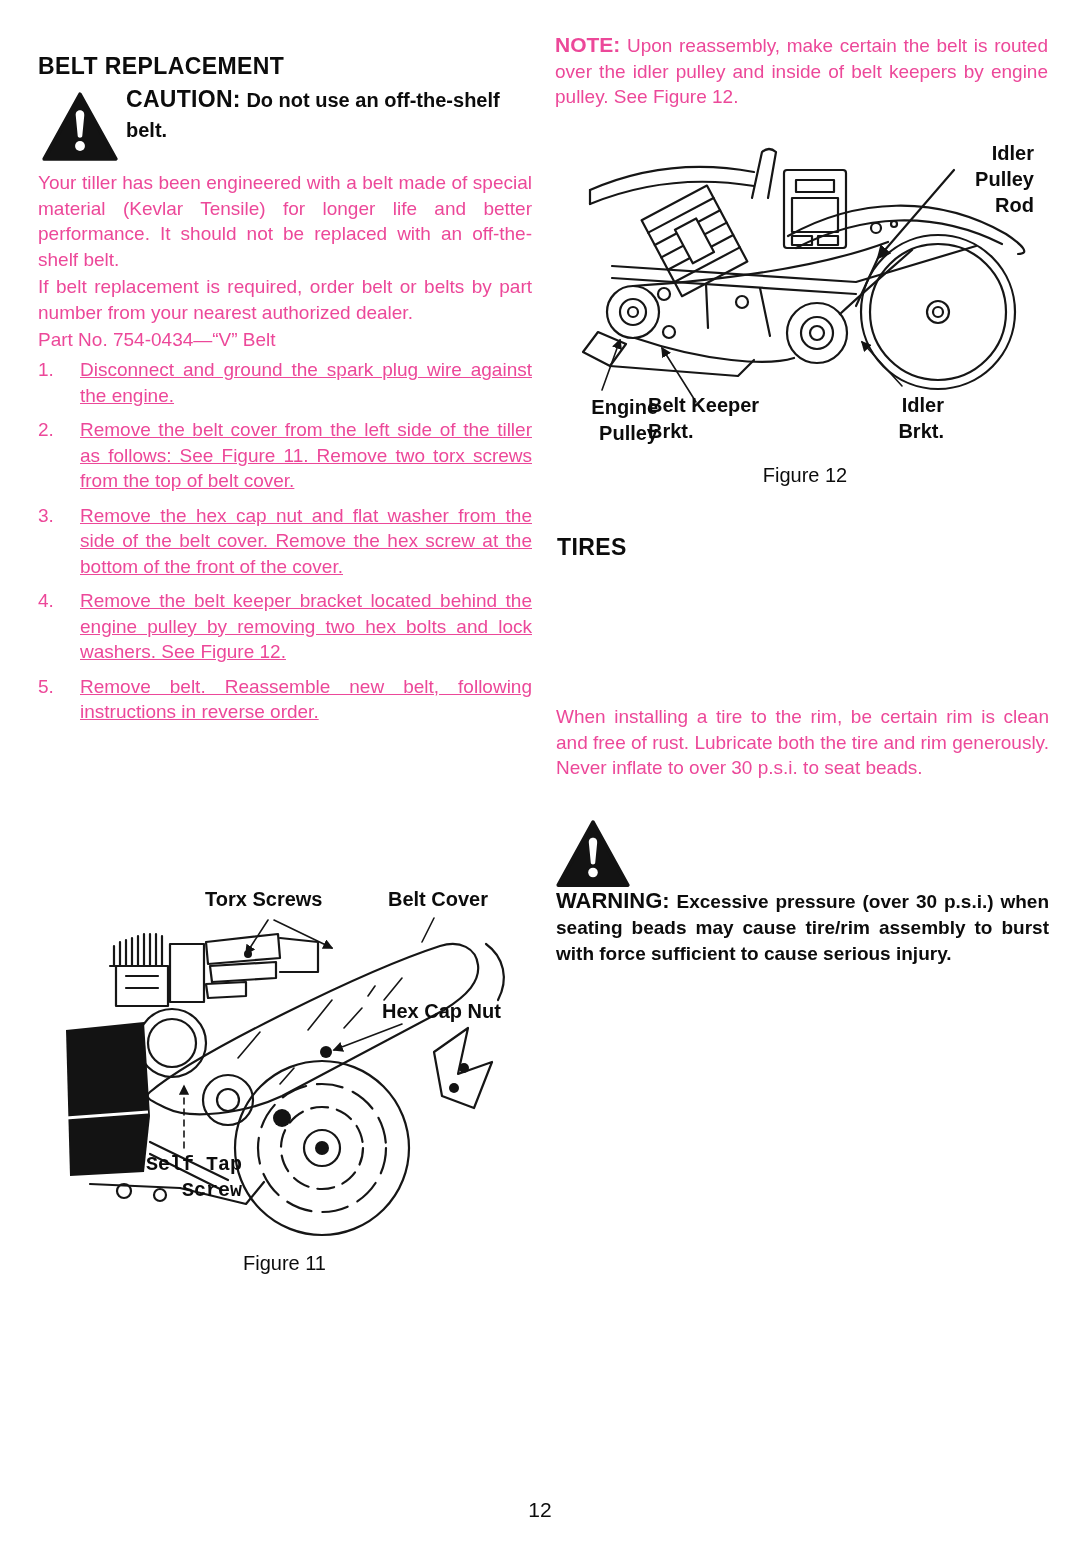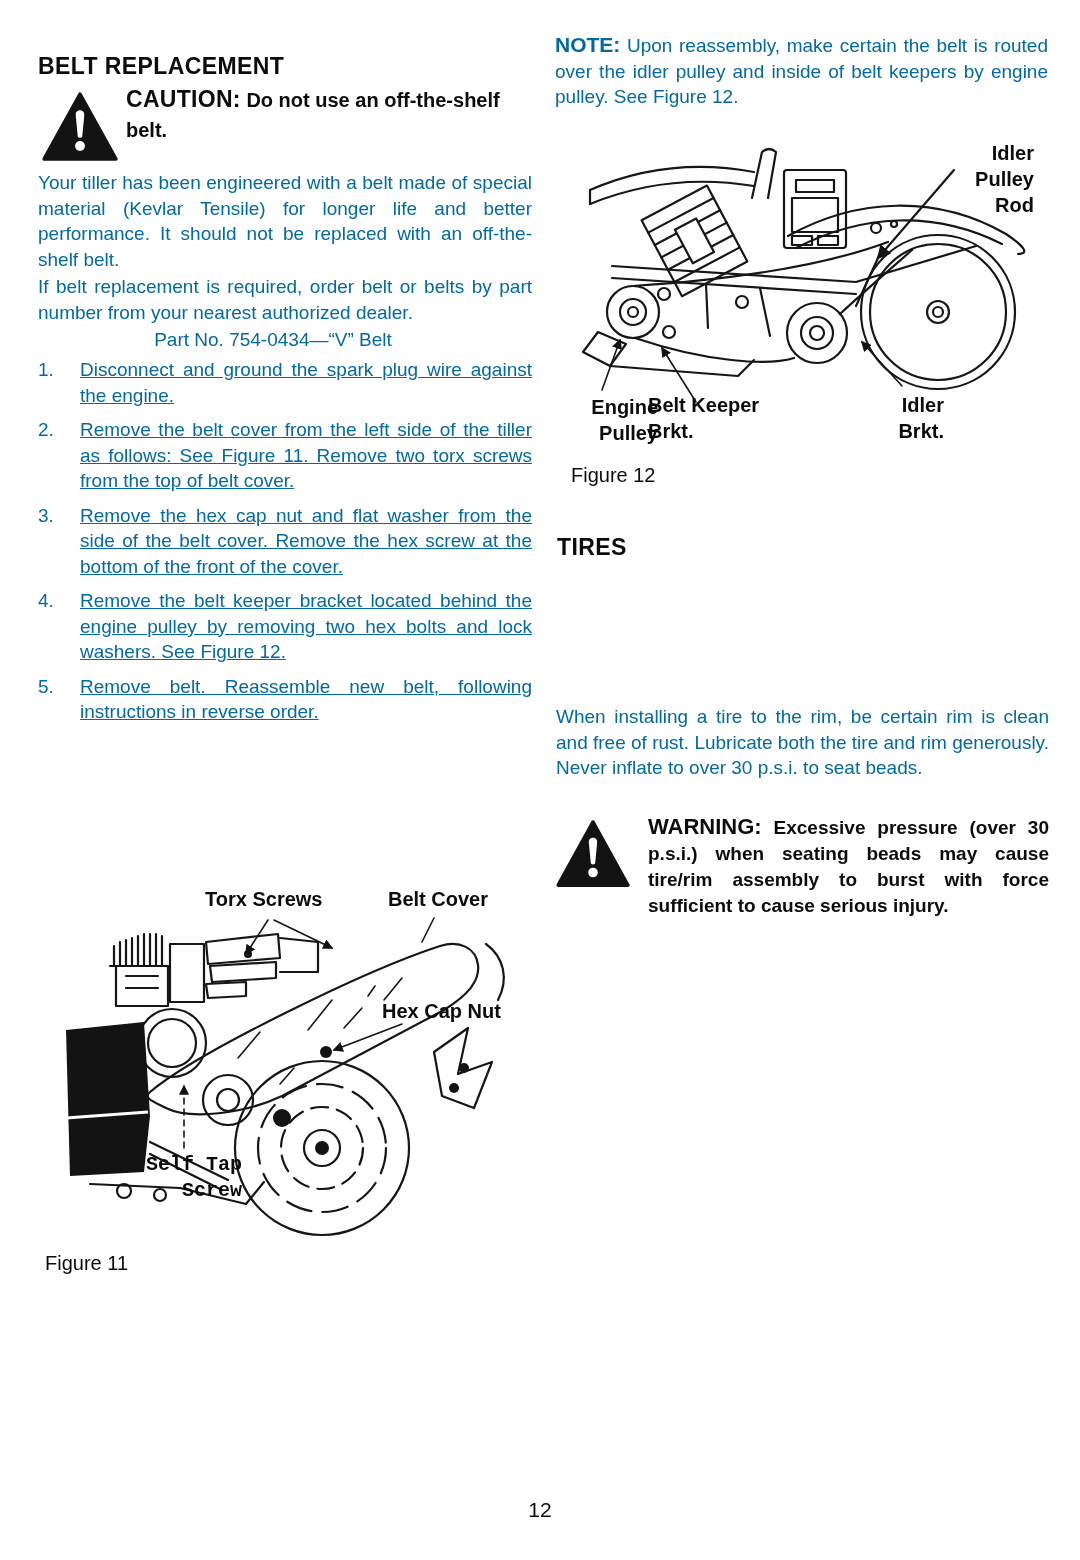--- a/index.html
+++ b/index.html
@@ -2,33 +2,33 @@
 <html><head>
 <meta charset="utf-8">
 <style>
   html,body { margin:0; padding:0; background:#e8e8e8; }
   .page {
     position:relative; width:1080px; height:1560px; margin:0 auto;
     background:#ffffff; color:#0c0c0c; overflow:hidden;
     font-family:"Liberation Sans", sans-serif;
   }
   .abs { position:absolute; }
-  .body { font-size:19px; line-height:25.5px; color:#0369a1; }
+  .body { font-size:19px; line-height:25.5px; color:#ec4899; }
   .j { text-align:justify; }
   .h-title { font-size:23px; font-weight:bold; letter-spacing:0.4px;margin-top:20px; }
   .inline-label { font-weight:bold; font-size:21px; }
   .caution-text { font-weight:bold; font-size:20px; line-height:30px; }
   .caution-label { font-size:23px; letter-spacing:0.3px; }
   .warn-text { font-weight:bold; font-size:19px; line-height:26px; }
   .warn-label { font-size:22px; }
   .steps .step { display:flex; margin-bottom:9px; }
   .steps .num { flex:none; width:42px; }
   .steps .txt { flex:1; text-align:justify;text-decoration:underline; }
   .fig-label { position:absolute; font-weight:bold; font-size:20px; line-height:26px;text-align:right; }
-  .fig-caption { position:absolute; left:15px; right:0; text-align:left; font-size:20px; }
+  .fig-caption { position:absolute; left:4px; right:0; text-align:center; font-size:20px; }
   .tri-icon { display:block; }
   svg.art { position:absolute; inset:0; width:100%; height:100%; }
   .ln { fill:none; stroke:#161616; stroke-width:2.2; stroke-linecap:round; stroke-linejoin:round; }
   .ln-thin { fill:none; stroke:#161616; stroke-width:1.6; stroke-linecap:round; }
   .fill-dark { fill:#131313; stroke:none; }
   .pageno { position:absolute; left:0; right:0; text-align:center; font-size:21px; }
 </style>
 </head>
 <body>
 
@@ -47,21 +47,21 @@
     <div class="caution-text" style="flex:1;">
       <span class="caution-label">CAUTION:</span>
       <span>Do not use an off-the-shelf belt.</span>
     </div>
   </div>
 
   <div class="abs body j" style="left:38px; top:170px; width:494px;">Your tiller has been engineered with a belt made of special material (Kevlar Tensile) for longer life and better performance. It should not be replaced with an off-the-shelf belt.</div>
 
   <div class="abs body j" style="left:38px; top:274px; width:494px;">If belt replacement is required, order belt or belts by part number from your nearest authorized dealer.</div>
 
-  <div class="abs body" style="left:26px; top:327px; width:494px;text-align:center;">Part No. 754-0434—“V” Belt</div>
+  <div class="abs body" style="left:38px; top:327px; width:494px;">Part No. 754-0434—“V” Belt</div>
 
   <div class="abs body steps" style="left:38px; top:357px; width:494px;">
     <div class="step">
       <div class="num">1.</div>
       <div class="txt">Disconnect and ground the spark plug wire against the engine.</div>
     </div>
     <div class="step">
       <div class="num">2.</div>
       <div class="txt">Remove the belt cover from the left side of the tiller as follows: See Figure 11. Remove two torx screws from the top of belt cover.</div>
     </div>
@@ -232,21 +232,21 @@
     <div class="fig-label" style="left:92px; top:256px; width:136px; text-align:left;">Belt Keeper Brkt.</div>
     <div class="fig-label" style="left:318px; top:256px; width:70px;">Idler Brkt.</div>
     <div class="fig-caption" style="top:328px;">Figure 12</div>
   </div>
 
   <div class="abs h-title" style="left:557px; top:514px;">TIRES</div>
 
 
   <div class="abs body j" style="left:556px; top:704px; width:493px;">When installing a tire to the rim, be certain rim is clean and free of rust. Lubricate both the tire and rim generously. Never inflate to over 30 p.s.i. to seat beads.</div>
 
-  <div class="abs" style="left:556px; top:814px; width:493px; display:flex;">
+  <div class="abs" style="left:556px; top:814px; width:493px; display:flex;flex-direction:column;">
     <div style="flex:none; width:92px; padding-top:6px;">
       <svg class="tri-icon" width="74" height="68" viewBox="0 0 100 92">
         <path d="M50 3 L97 88 L3 88 Z" fill="#131313" stroke="#131313" stroke-width="5" stroke-linejoin="round"></path>
         <path d="M50 24 C54 24 56 27 55.6 31 L53 58 C52.8 61 47.2 61 47 58 L44.4 31 C44 27 46 24 50 24 Z" fill="#ffffff"></path>
         <circle cx="50" cy="71" r="6.5" fill="#ffffff"></circle>
       </svg>
     </div>
     <div class="warn-text j" style="flex:1;">
       <span class="warn-label">WARNING:</span>
       <span>Excessive pressure (over 30 p.s.i.) when seating beads may cause tire/rim assembly to burst with force sufficient to cause serious injury.</span>

